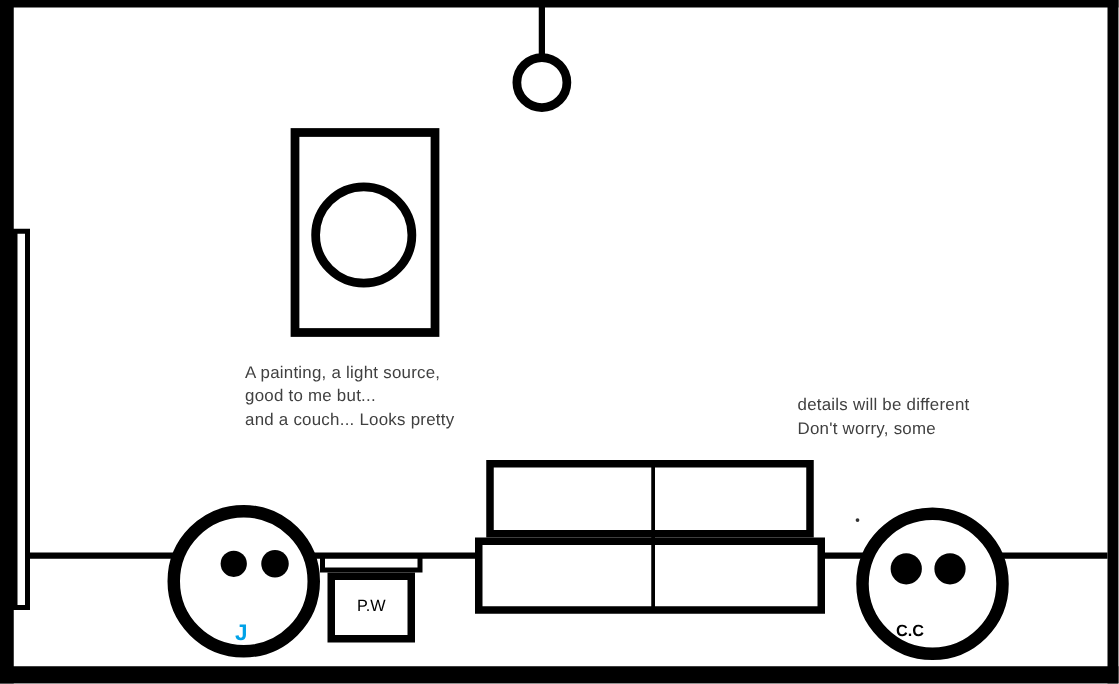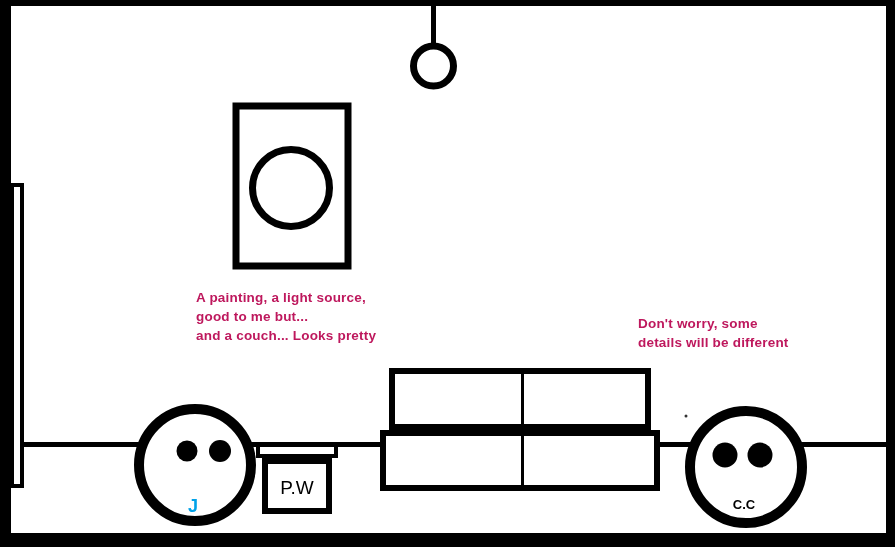--- a/index.html
+++ b/index.html
@@ -15,38 +15,38 @@
     background: #ffffff;
     overflow: hidden;
   }
   .scene svg {
     position: absolute;
     left: 0;
     top: 0;
   }
   .caption {
     position: absolute;
-    color: #be185d;
-    font-weight: bold;
+    color: #404040;
+    font-weight: normal;
     font-size: 13.5px;
     line-height: 19px;
     letter-spacing: 0.2px;
     white-space: nowrap;
   }
   .caption-left  { left: 196px; top: 288px; }
   .caption-right { left: 638px; top: 314px; }
   .char-label {
     position: absolute;
     font-weight: bold;
     text-align: center;
     white-space: nowrap;
   }
   .label-j  { left: 178px; top: 496px; width: 30px; font-size: 18px; color: #00A2E8; }
-  .label-pw { left: 265px; top: 477px; width: 64px; font-size: 19px; font-weight: normal; color: #000000; }
-  .label-cc { left: 722px; top: 497px; width: 44px; font-size: 13px; color: #000000; }
+  .label-pw { left: 265px; top: 477px; width: 64px; font-size: 13px; font-weight: normal; color: #000000; }
+  .label-cc { left: 706px; top: 497px; width: 44px; font-size: 13px; color: #000000; }
 </style>
 </head>
 <body>
 
 <div class="scene">
 
   <svg width="895" height="547" viewBox="0 0 895 547">
 
     <g>
       <rect x="0" y="0" width="895" height="6" fill="#000"></rect>
@@ -95,21 +95,21 @@
     <circle cx="686" cy="416" r="1.5" fill="#333"></circle>
   </svg>
 
   <div class="caption caption-left">
     <div>A painting, a light source,</div>
     <div>good to me but...</div>
     <div>and a couch... Looks pretty</div>
   </div>
 
   <div class="caption caption-right">
+    <div>details will be different</div>
     <div>Don't worry, some</div>
-    <div>details will be different</div>
   </div>
 
   <div class="char-label label-j">J</div>
   <div class="char-label label-pw">P.W</div>
   <div class="char-label label-cc">C.C</div>
 
 </div>
 
 </body></html>

